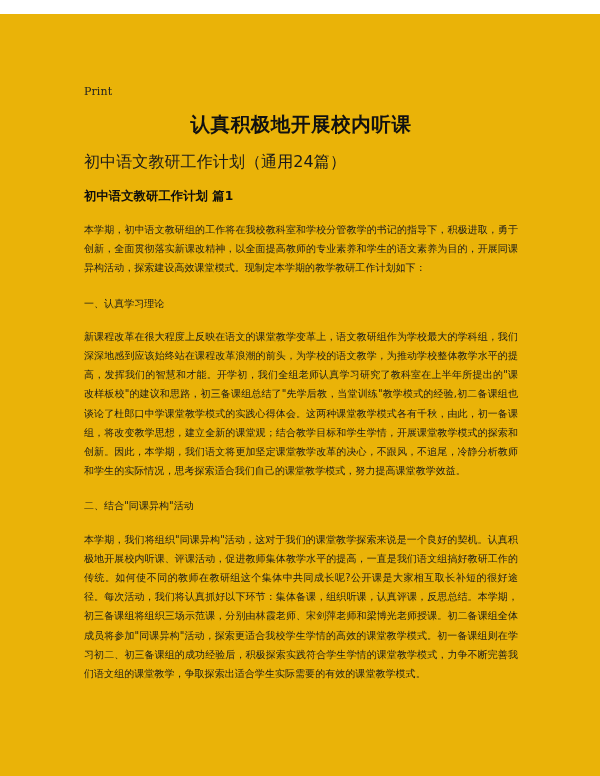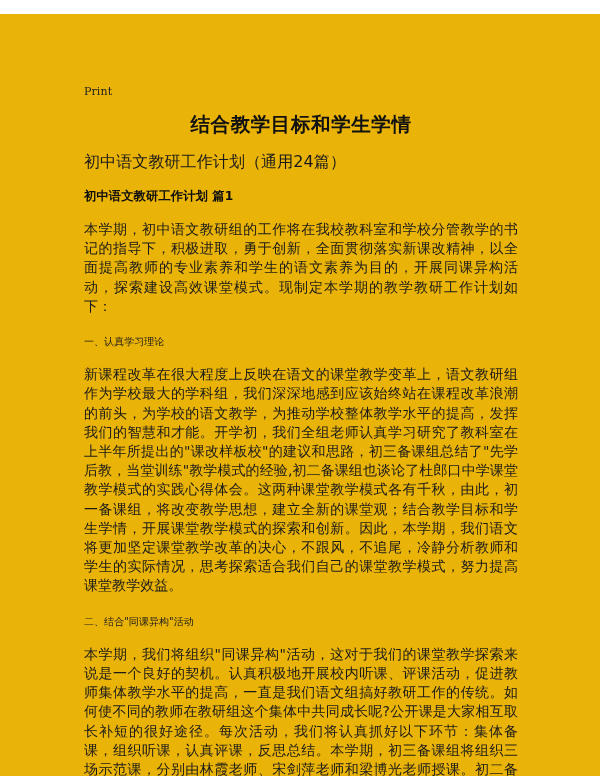--- a/index.html
+++ b/index.html
@@ -59,21 +59,21 @@
   }
   .section-heading {
     font-size: 12.3px;
     line-height: 19px;
     font-weight: bold;
     color: #0d0d0d;
     margin: 16px 0 4px 0;
     letter-spacing: 0.1px;
   }
   .para {
-    font-size: 14px;
+    font-size: 10px;
     line-height: 19.2px;
     color: #1a1a1a;
     margin: 14px 0 0 0;
     text-align: justify;
     text-justify: inter-ideograph;
     letter-spacing: 0.05px;
     word-break: break-all;
   }
   .sub-heading {
     font-size: 10px;
@@ -85,21 +85,21 @@
 </style>
 </head>
 <body>
 
 <div class="page">
 
   <div class="print-label">Print</div>
 
   <div class="content">
 
-    <h1 class="doc-title">结合教学目标和学生学情</h1>
+    <h1 class="doc-title">认真积极地开展校内听课</h1>
 
     <div class="doc-subtitle">初中语文教研工作计划（通用24篇）</div>
 
     <div class="section-heading">初中语文教研工作计划 篇1</div>
 
     <div class="para">本学期，初中语文教研组的工作将在我校教科室和学校分管教学的书记的指导下，积极进取，勇于创新，全面贯彻落实新课改精神，以全面提高教师的专业素养和学生的语文素养为目的，开展同课异构活动，探索建设高效课堂模式。现制定本学期的教学教研工作计划如下：</div>
 
     <div class="sub-heading">一、认真学习理论</div>
 
     <div class="para">新课程改革在很大程度上反映在语文的课堂教学变革上，语文教研组作为学校最大的学科组，我们深深地感到应该始终站在课程改革浪潮的前头，为学校的语文教学，为推动学校整体教学水平的提高，发挥我们的智慧和才能。开学初，我们全组老师认真学习研究了教科室在上半年所提出的"课改样板校"的建议和思路，初三备课组总结了"先学后教，当堂训练"教学模式的经验,初二备课组也谈论了杜郎口中学课堂教学模式的实践心得体会。这两种课堂教学模式各有千秋，由此，初一备课组，将改变教学思想，建立全新的课堂观；结合教学目标和学生学情，开展课堂教学模式的探索和创新。因此，本学期，我们语文将更加坚定课堂教学改革的决心，不跟风，不追尾，冷静分析教师和学生的实际情况，思考探索适合我们自己的课堂教学模式，努力提高课堂教学效益。</div>

